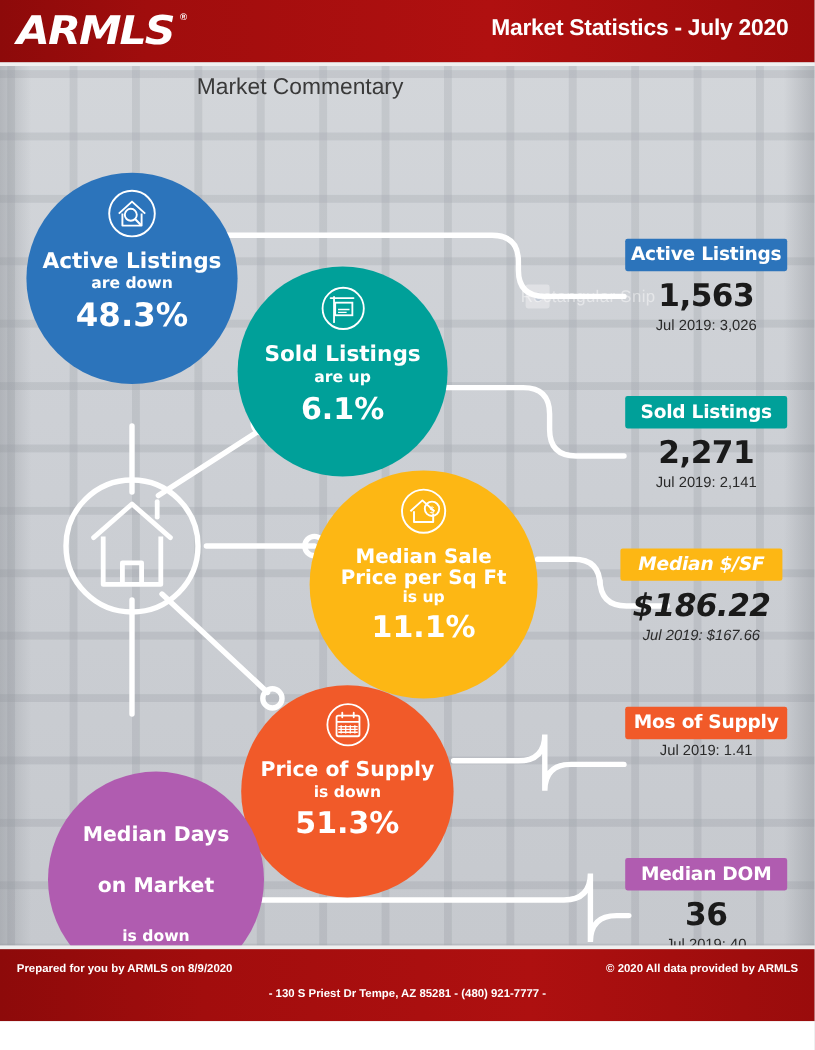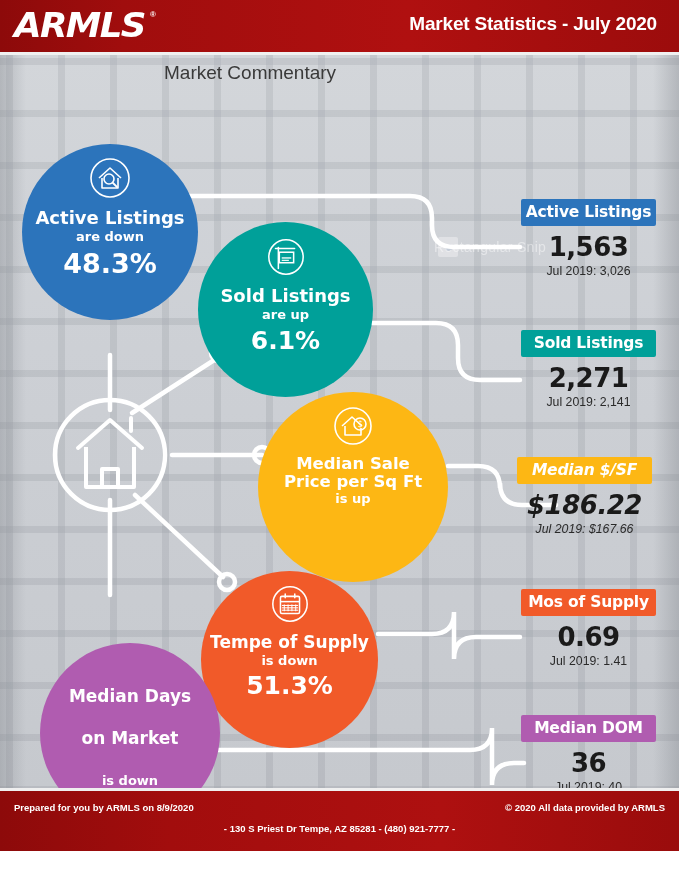--- a/index.html
+++ b/index.html
@@ -261,40 +261,41 @@
       <svg class="bub-icon" width="44" height="44" viewBox="0 0 44 44">
         <circle cx="22" cy="22" r="18" fill="none" stroke="#ffffff" stroke-width="1.6"></circle>
         <path d="M 11 22 L 21 13 L 31 22" fill="none" stroke="#ffffff" stroke-width="1.6" stroke-linejoin="round"></path>
         <path d="M 14 22 L 14 31 L 30 31 L 30 24" fill="none" stroke="#ffffff" stroke-width="1.6" stroke-linejoin="round"></path>
         <circle cx="29" cy="20" r="6" fill="none" stroke="#ffffff" stroke-width="1.6"></circle>
         <text x="29" y="23.4" font-size="8" font-family="DejaVu Sans, sans-serif" fill="#ffffff" text-anchor="middle">$</text>
       </svg>
       <div class="bub-label">Median Sale</div>
       <div class="bub-label" style="margin-top:0;">Price per Sq Ft</div>
       <div class="bub-dir">is up</div>
+      <div class="bub-val">11.1%</div>
     </div>
 
     <div class="bubble" id="c-mos">
       <svg class="bub-icon" width="42" height="42" viewBox="0 0 44 44">
         <circle cx="22" cy="22" r="18" fill="none" stroke="#ffffff" stroke-width="1.6"></circle>
         <rect x="12" y="14" width="20" height="18" rx="1.5" fill="none" stroke="#ffffff" stroke-width="1.6"></rect>
         <line x1="12" y1="19.5" x2="32" y2="19.5" stroke="#ffffff" stroke-width="1.6"></line>
         <line x1="17" y1="11.5" x2="17" y2="15.5" stroke="#ffffff" stroke-width="1.6" stroke-linecap="round"></line>
         <line x1="27" y1="11.5" x2="27" y2="15.5" stroke="#ffffff" stroke-width="1.6" stroke-linecap="round"></line>
         <g stroke="#ffffff" stroke-width="1.1">
           <line x1="16" y1="22.5" x2="16" y2="29.5"></line>
           <line x1="20" y1="22.5" x2="20" y2="29.5"></line>
           <line x1="24" y1="22.5" x2="24" y2="29.5"></line>
           <line x1="28" y1="22.5" x2="28" y2="29.5"></line>
           <line x1="13.5" y1="23.5" x2="30.5" y2="23.5"></line>
           <line x1="13.5" y1="26" x2="30.5" y2="26"></line>
           <line x1="13.5" y1="28.5" x2="30.5" y2="28.5"></line>
         </g>
       </svg>
-      <div class="bub-label">Tempe of Supply</div>
+      <div class="bub-label">Price of Supply</div>
       <div class="bub-dir">is down</div>
       <div class="bub-val">51.3%</div>
     </div>
 
     <div class="bubble" id="c-dom">
       <svg class="bub-icon" width="42" height="42" viewBox="0 0 44 44">
         <circle cx="22" cy="22" r="18" fill="none" stroke="#ffffff" stroke-width="1.6"></circle>
         <g stroke="#ffffff" stroke-width="1.8" stroke-linecap="round">
           <line x1="14" y1="31" x2="14" y2="25"></line>
           <line x1="18" y1="31" x2="18" y2="22"></line>
@@ -334,21 +335,20 @@
     </div>
 
     <div class="stat" id="s-msp" style="top:402px;">
       <span class="stat-pill" style="background:#fdb714;">Median $/SF</span>
       <span class="stat-val">$186.22</span>
       <span class="stat-prev">Jul 2019: $167.66</span>
     </div>
 
     <div class="stat" id="s-mos" style="top:534px;">
       <span class="stat-pill" style="background:#f15a29;">Mos of Supply</span>
-      <span class="stat-val">0.69</span>
       <span class="stat-prev">Jul 2019: 1.41</span>
     </div>
 
     <div class="stat" id="s-dom" style="top:660px;">
       <span class="stat-pill" style="background:#b05cb0;">Median DOM</span>
       <span class="stat-val">36</span>
       <span class="stat-prev">Jul 2019: 40</span>
     </div>
 
   </div>

